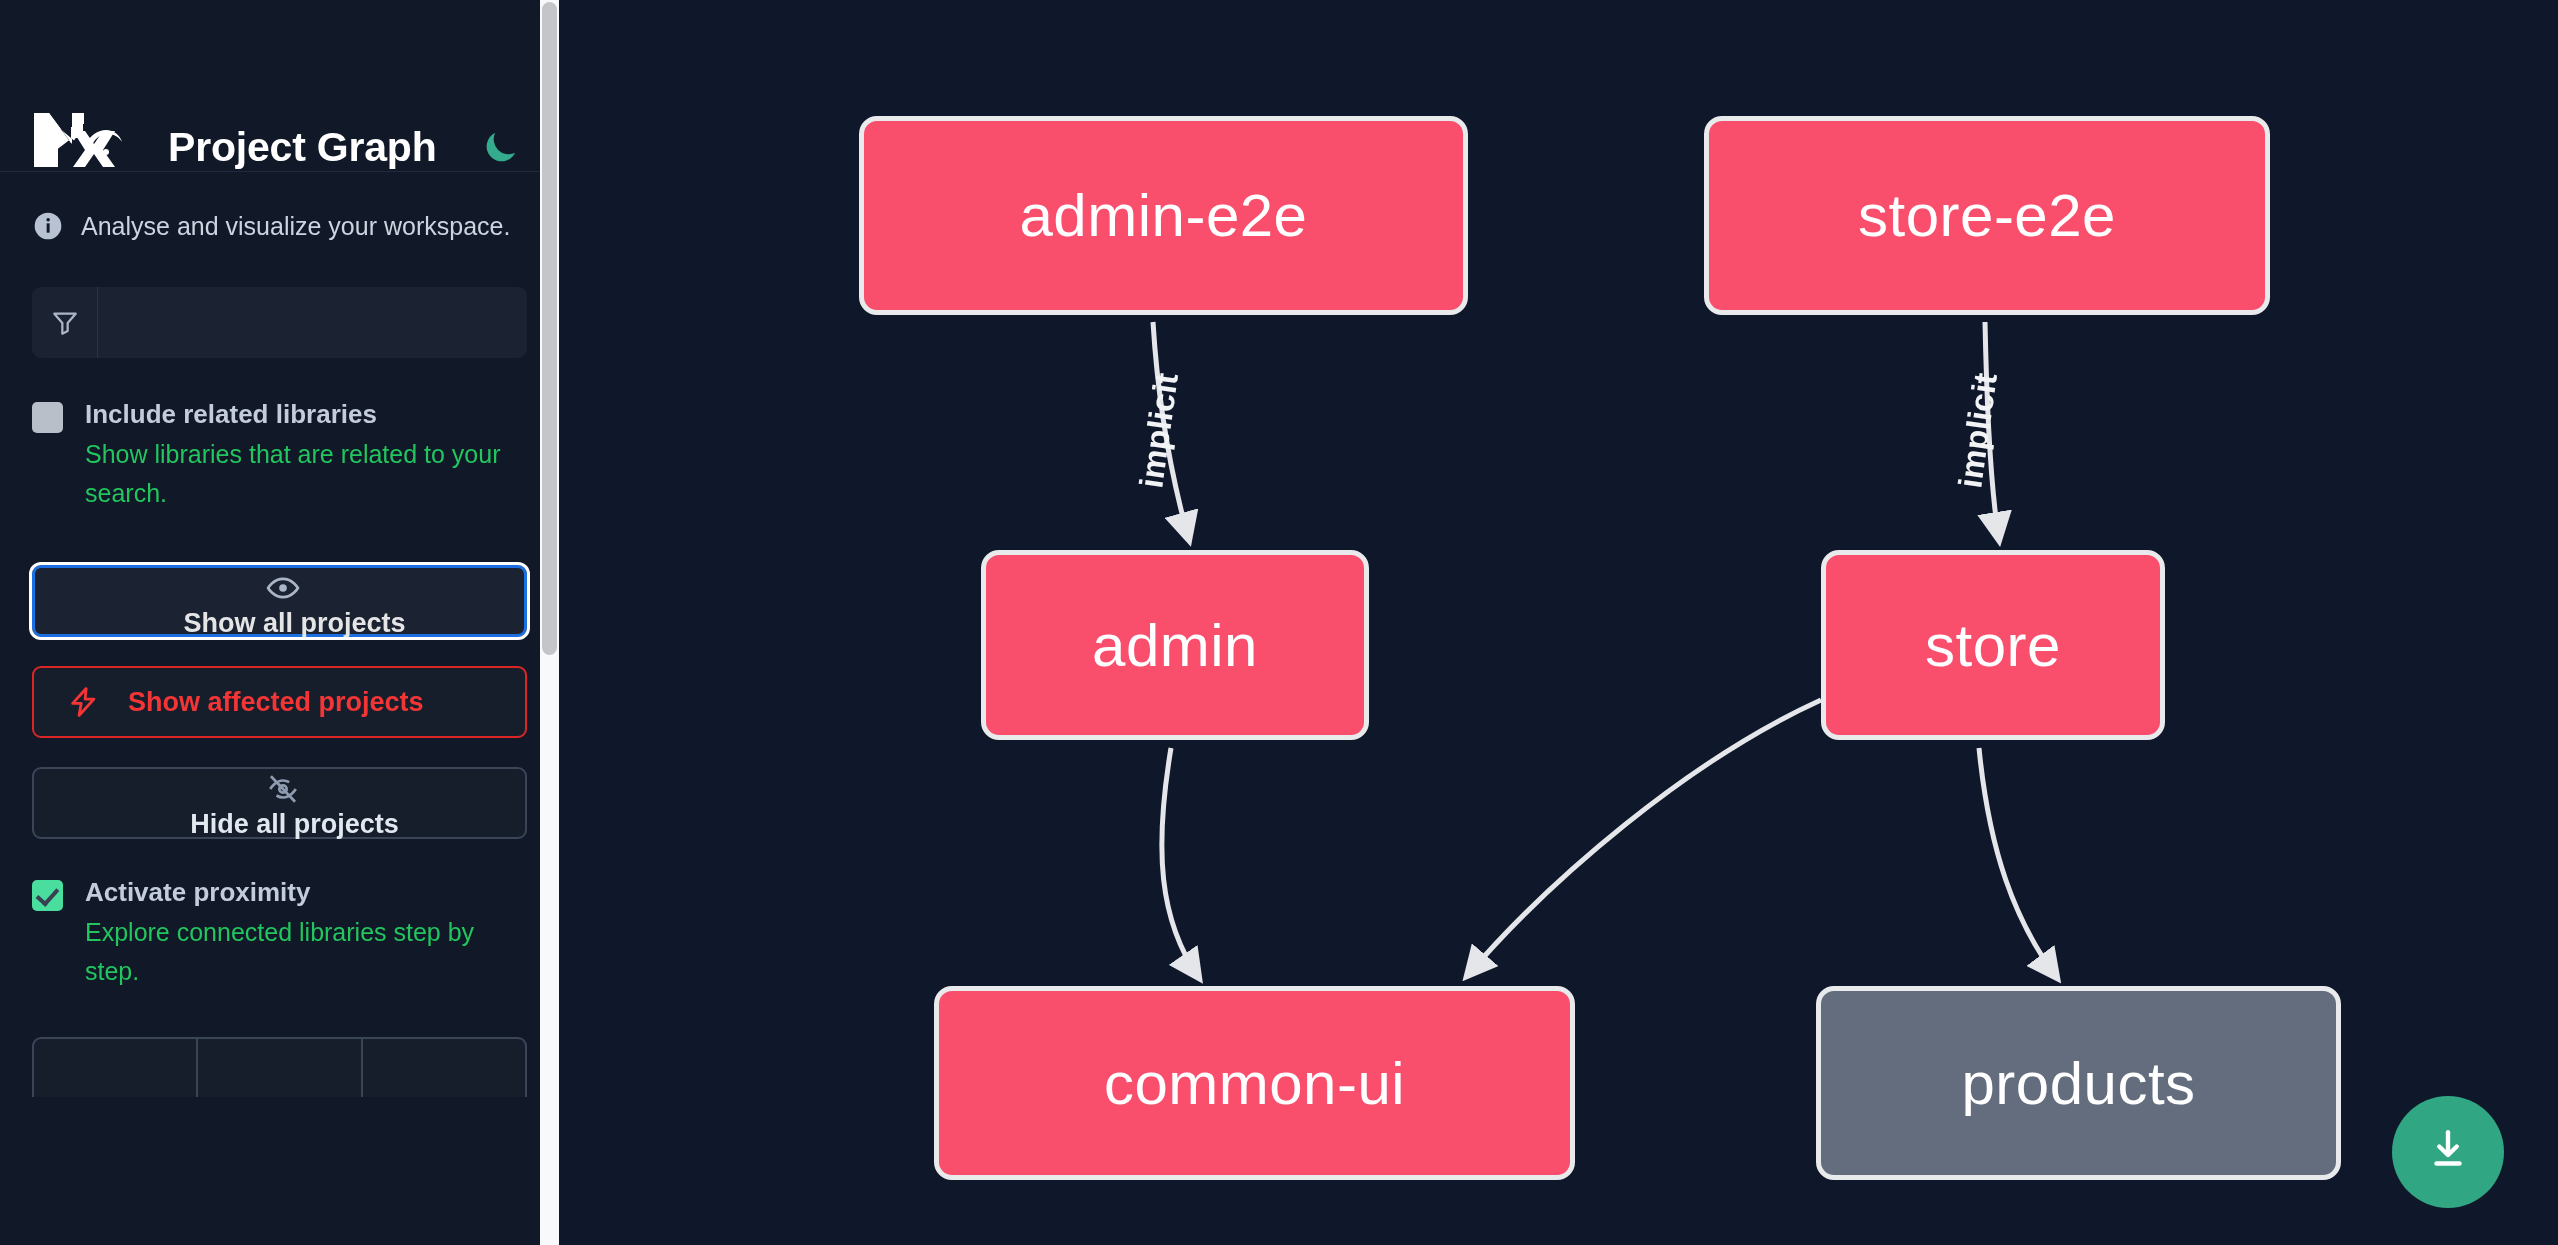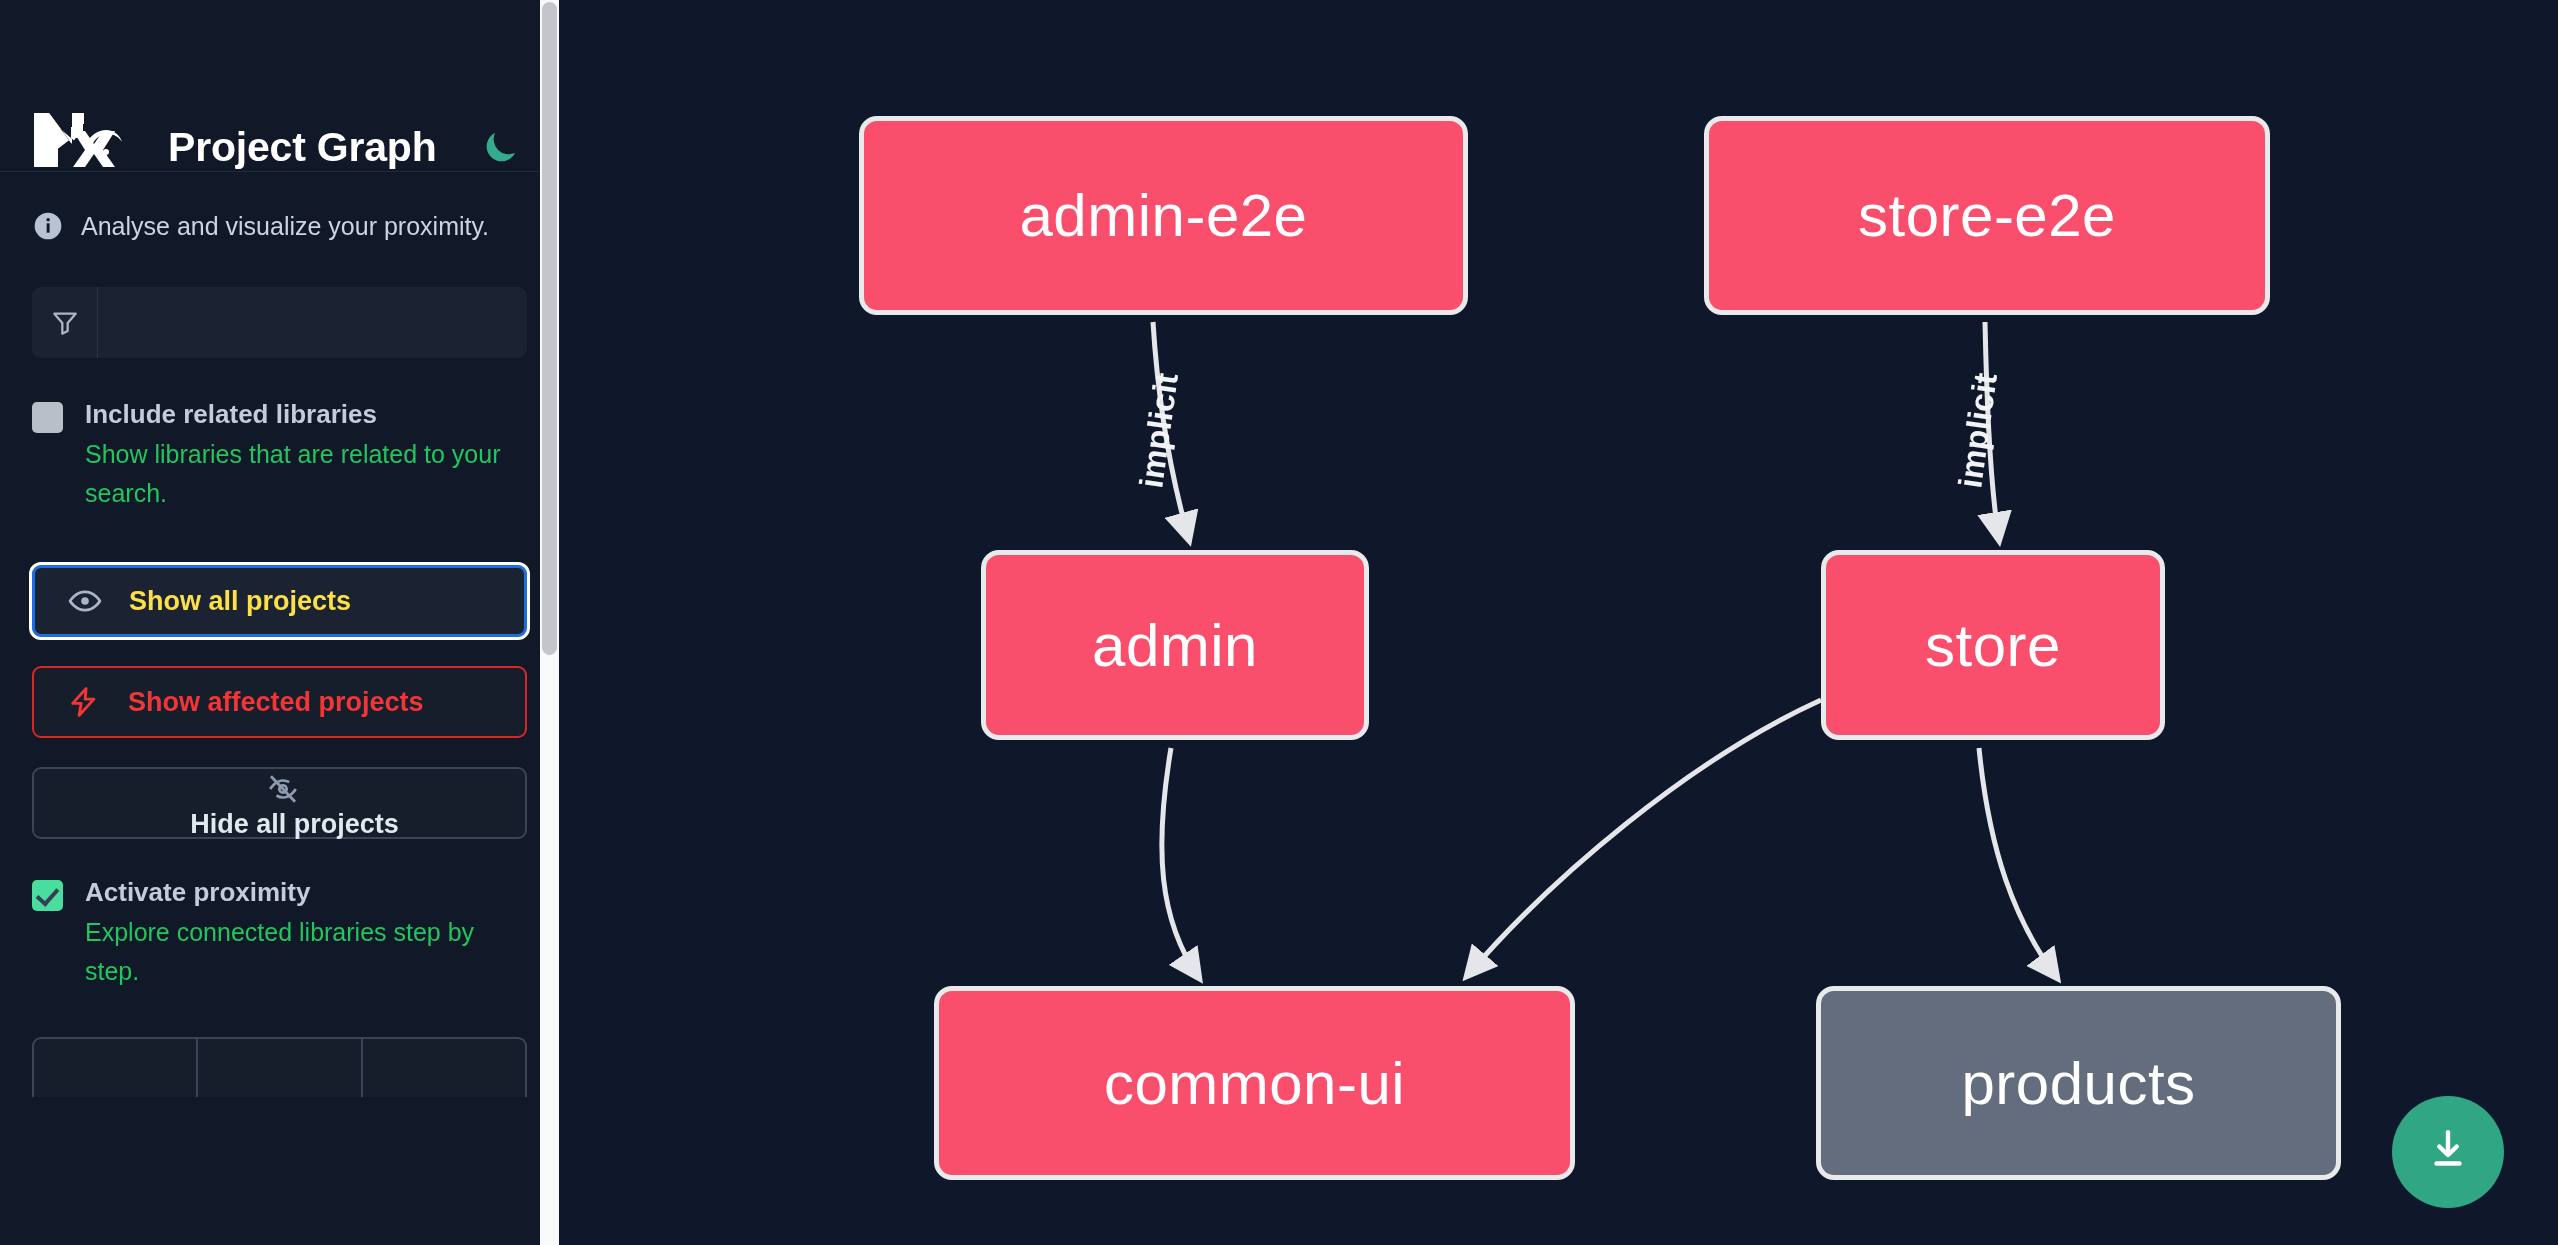--- a/index.html
+++ b/index.html
@@ -128,21 +128,21 @@
     border-radius: 9px;
     display: flex; align-items: center;
     padding-left: 30px;
     font-size: 27px;
     font-weight: 700;
     cursor: pointer;
     background: #1b2332;
     margin-bottom: 29px;
   }
   .gbtn .bic { flex: 0 0 40px; width: 40px; height: 40px; margin-right: 24px; display:flex; align-items:center; justify-content:center;}
-  .gbtn.primary { border: 3px solid #1c6fe0; outline: 3px solid #ffffff; color: #fde047; }
+  .gbtn.primary { border: 3px solid #1c6fe0; outline: 3px solid #ffffff; color: #e5e5e5; flex-direction: column; }
   .gbtn.danger  { border: 2px solid #dc2626; color: #f43535; background:#161e2c;}
   .gbtn.neutral { border: 2px solid #3a4558; color: #e2e8f0; background:#161e2c;flex-direction:column;}
 
   .seg-peek {
     margin: 46px 32px 0 32px;
     width: 495px; height: 60px;
     border: 2px solid #3a4558;
     border-bottom: 0;
     border-radius: 9px 9px 0 0;
     display: flex;
@@ -228,21 +228,21 @@
       </div>
 
       <div class="info-row">
         <span class="info-icon">
           <svg viewBox="0 0 24 24" width="32" height="32">
             <circle cx="12" cy="12" r="10" fill="#b7c2d2"></circle>
             <rect x="11" y="10" width="2.2" height="7" fill="#111827"></rect>
             <circle cx="12.1" cy="7.3" r="1.3" fill="#111827"></circle>
           </svg>
         </span>
-        <span class="info-text">Analyse and visualize your proximity.</span>
+        <span class="info-text">Analyse and visualize your workspace.</span>
       </div>
 
       <div class="search-wrap">
         <span class="search-ic">
           <svg viewBox="0 0 24 24" width="32" height="32" fill="none" stroke="#aab6c7" stroke-width="1.7" stroke-linejoin="round">
             <path d="M4 5h16l-6 7v6l-4 2v-8z"></path>
           </svg>
         </span>
       </div>
 

